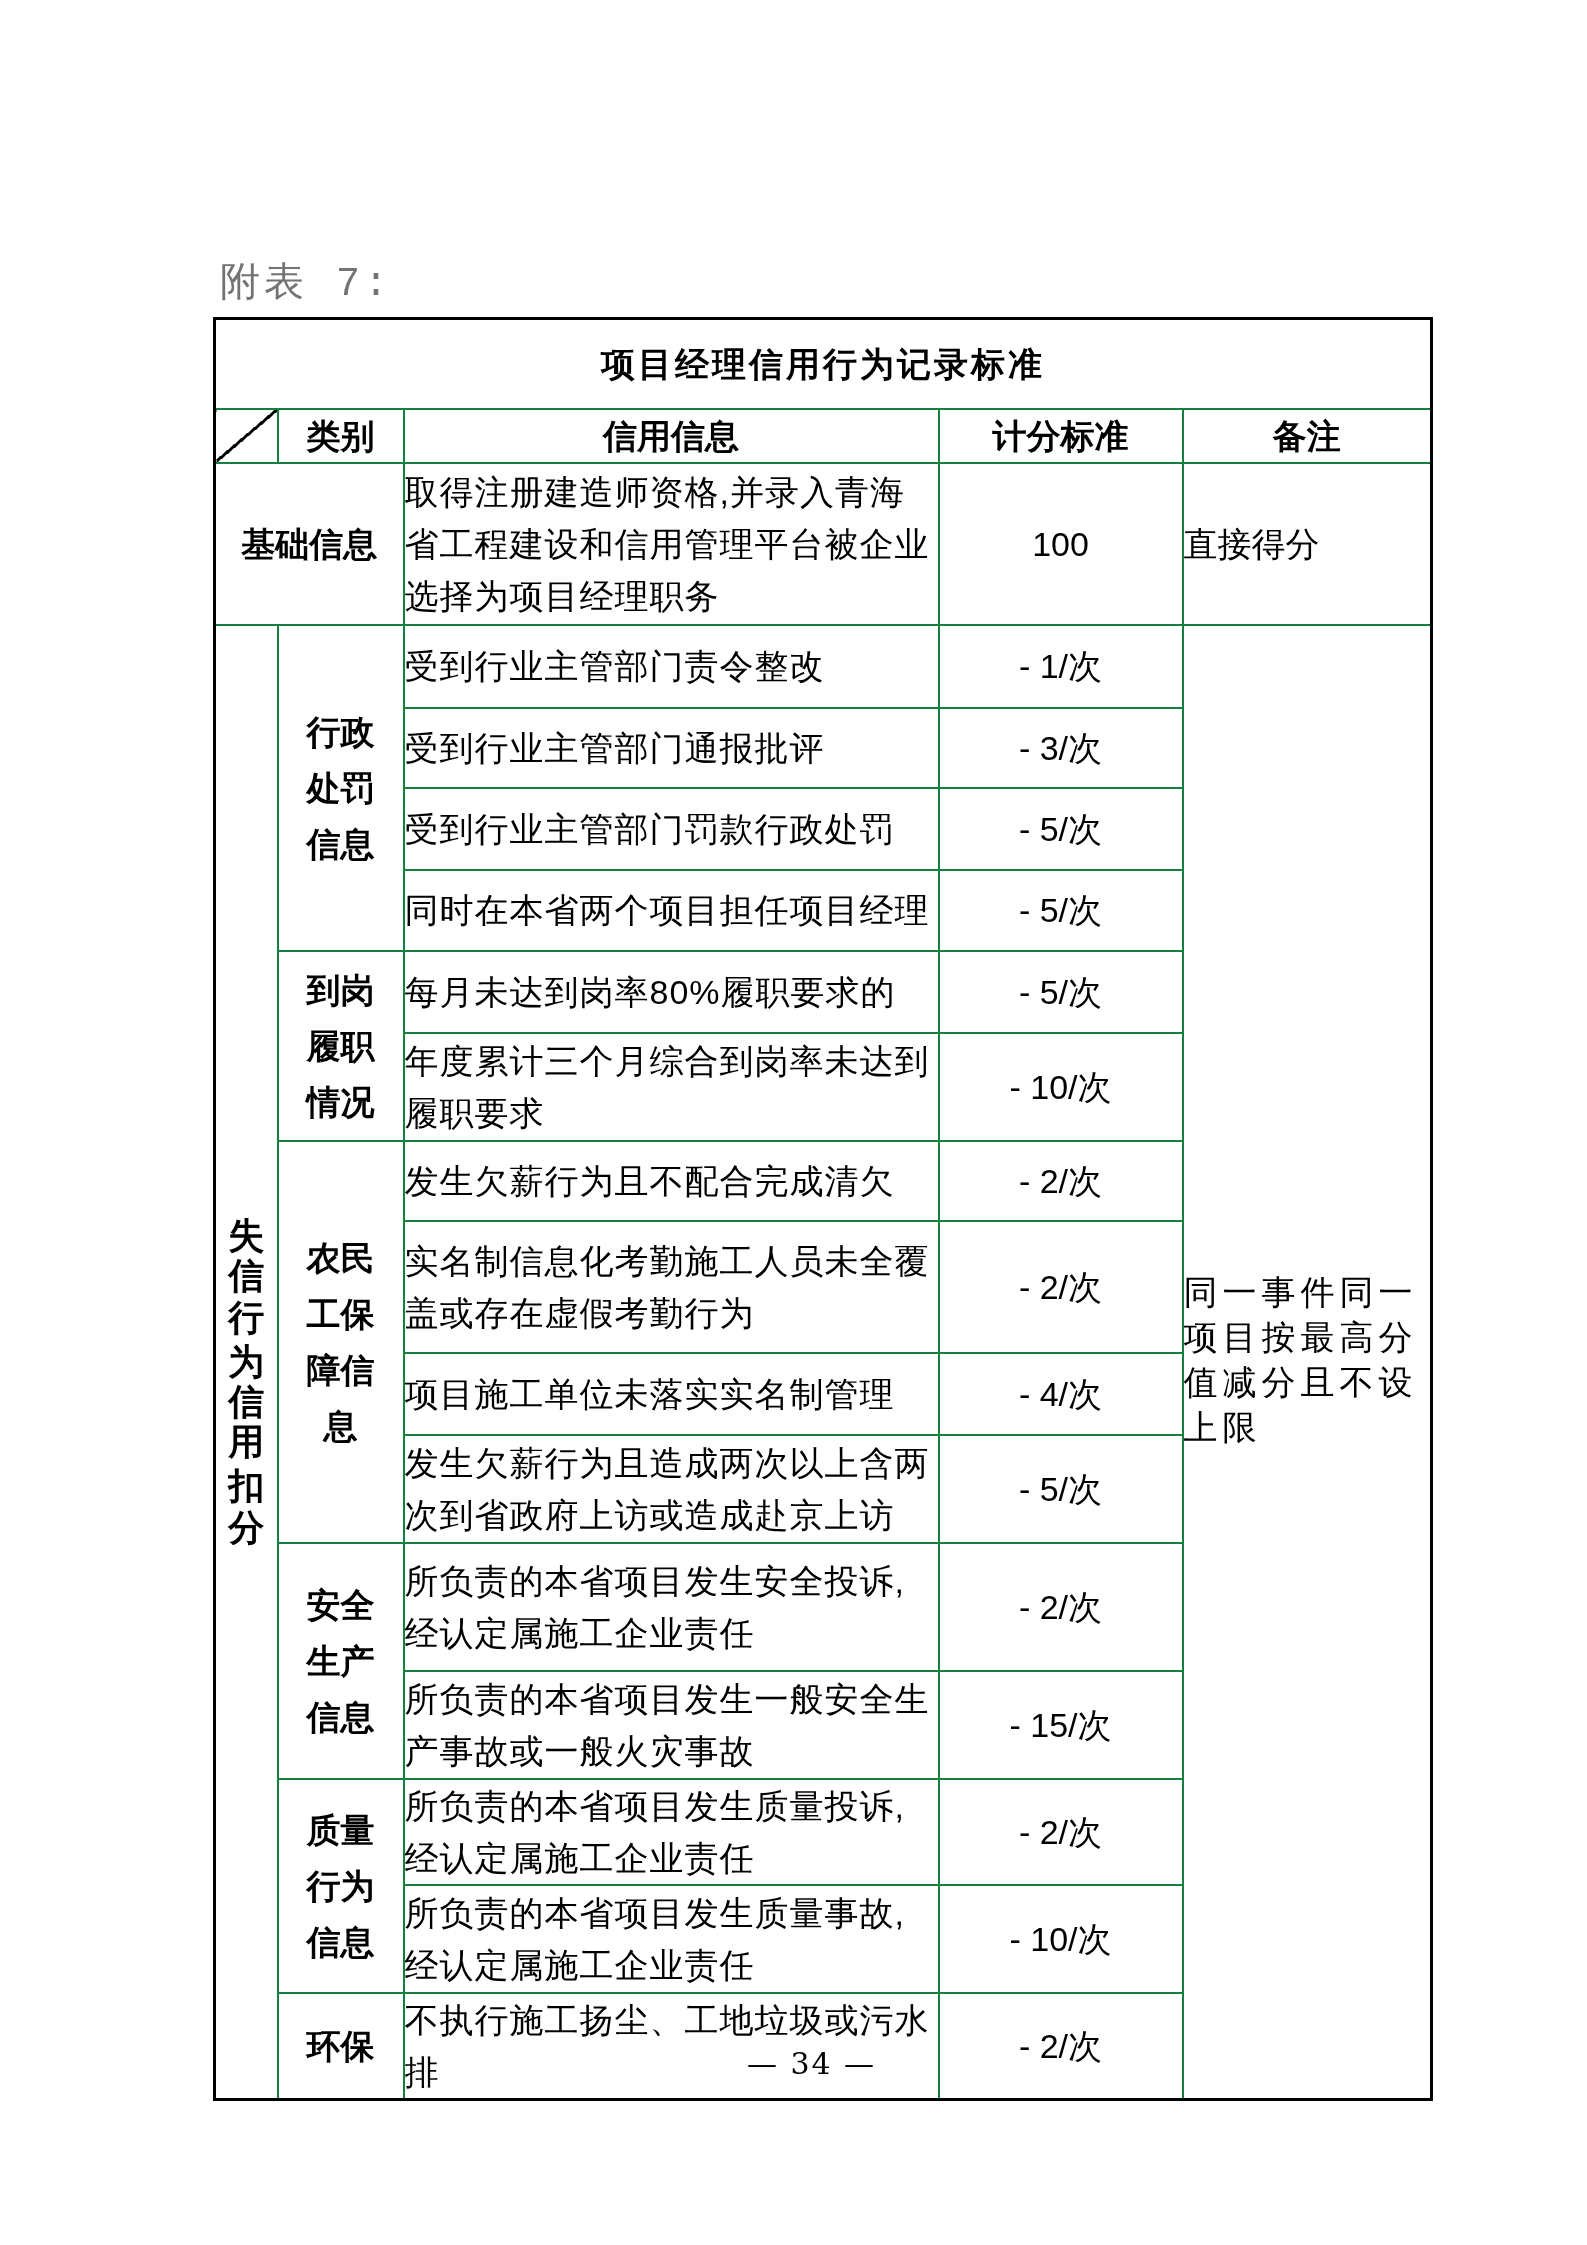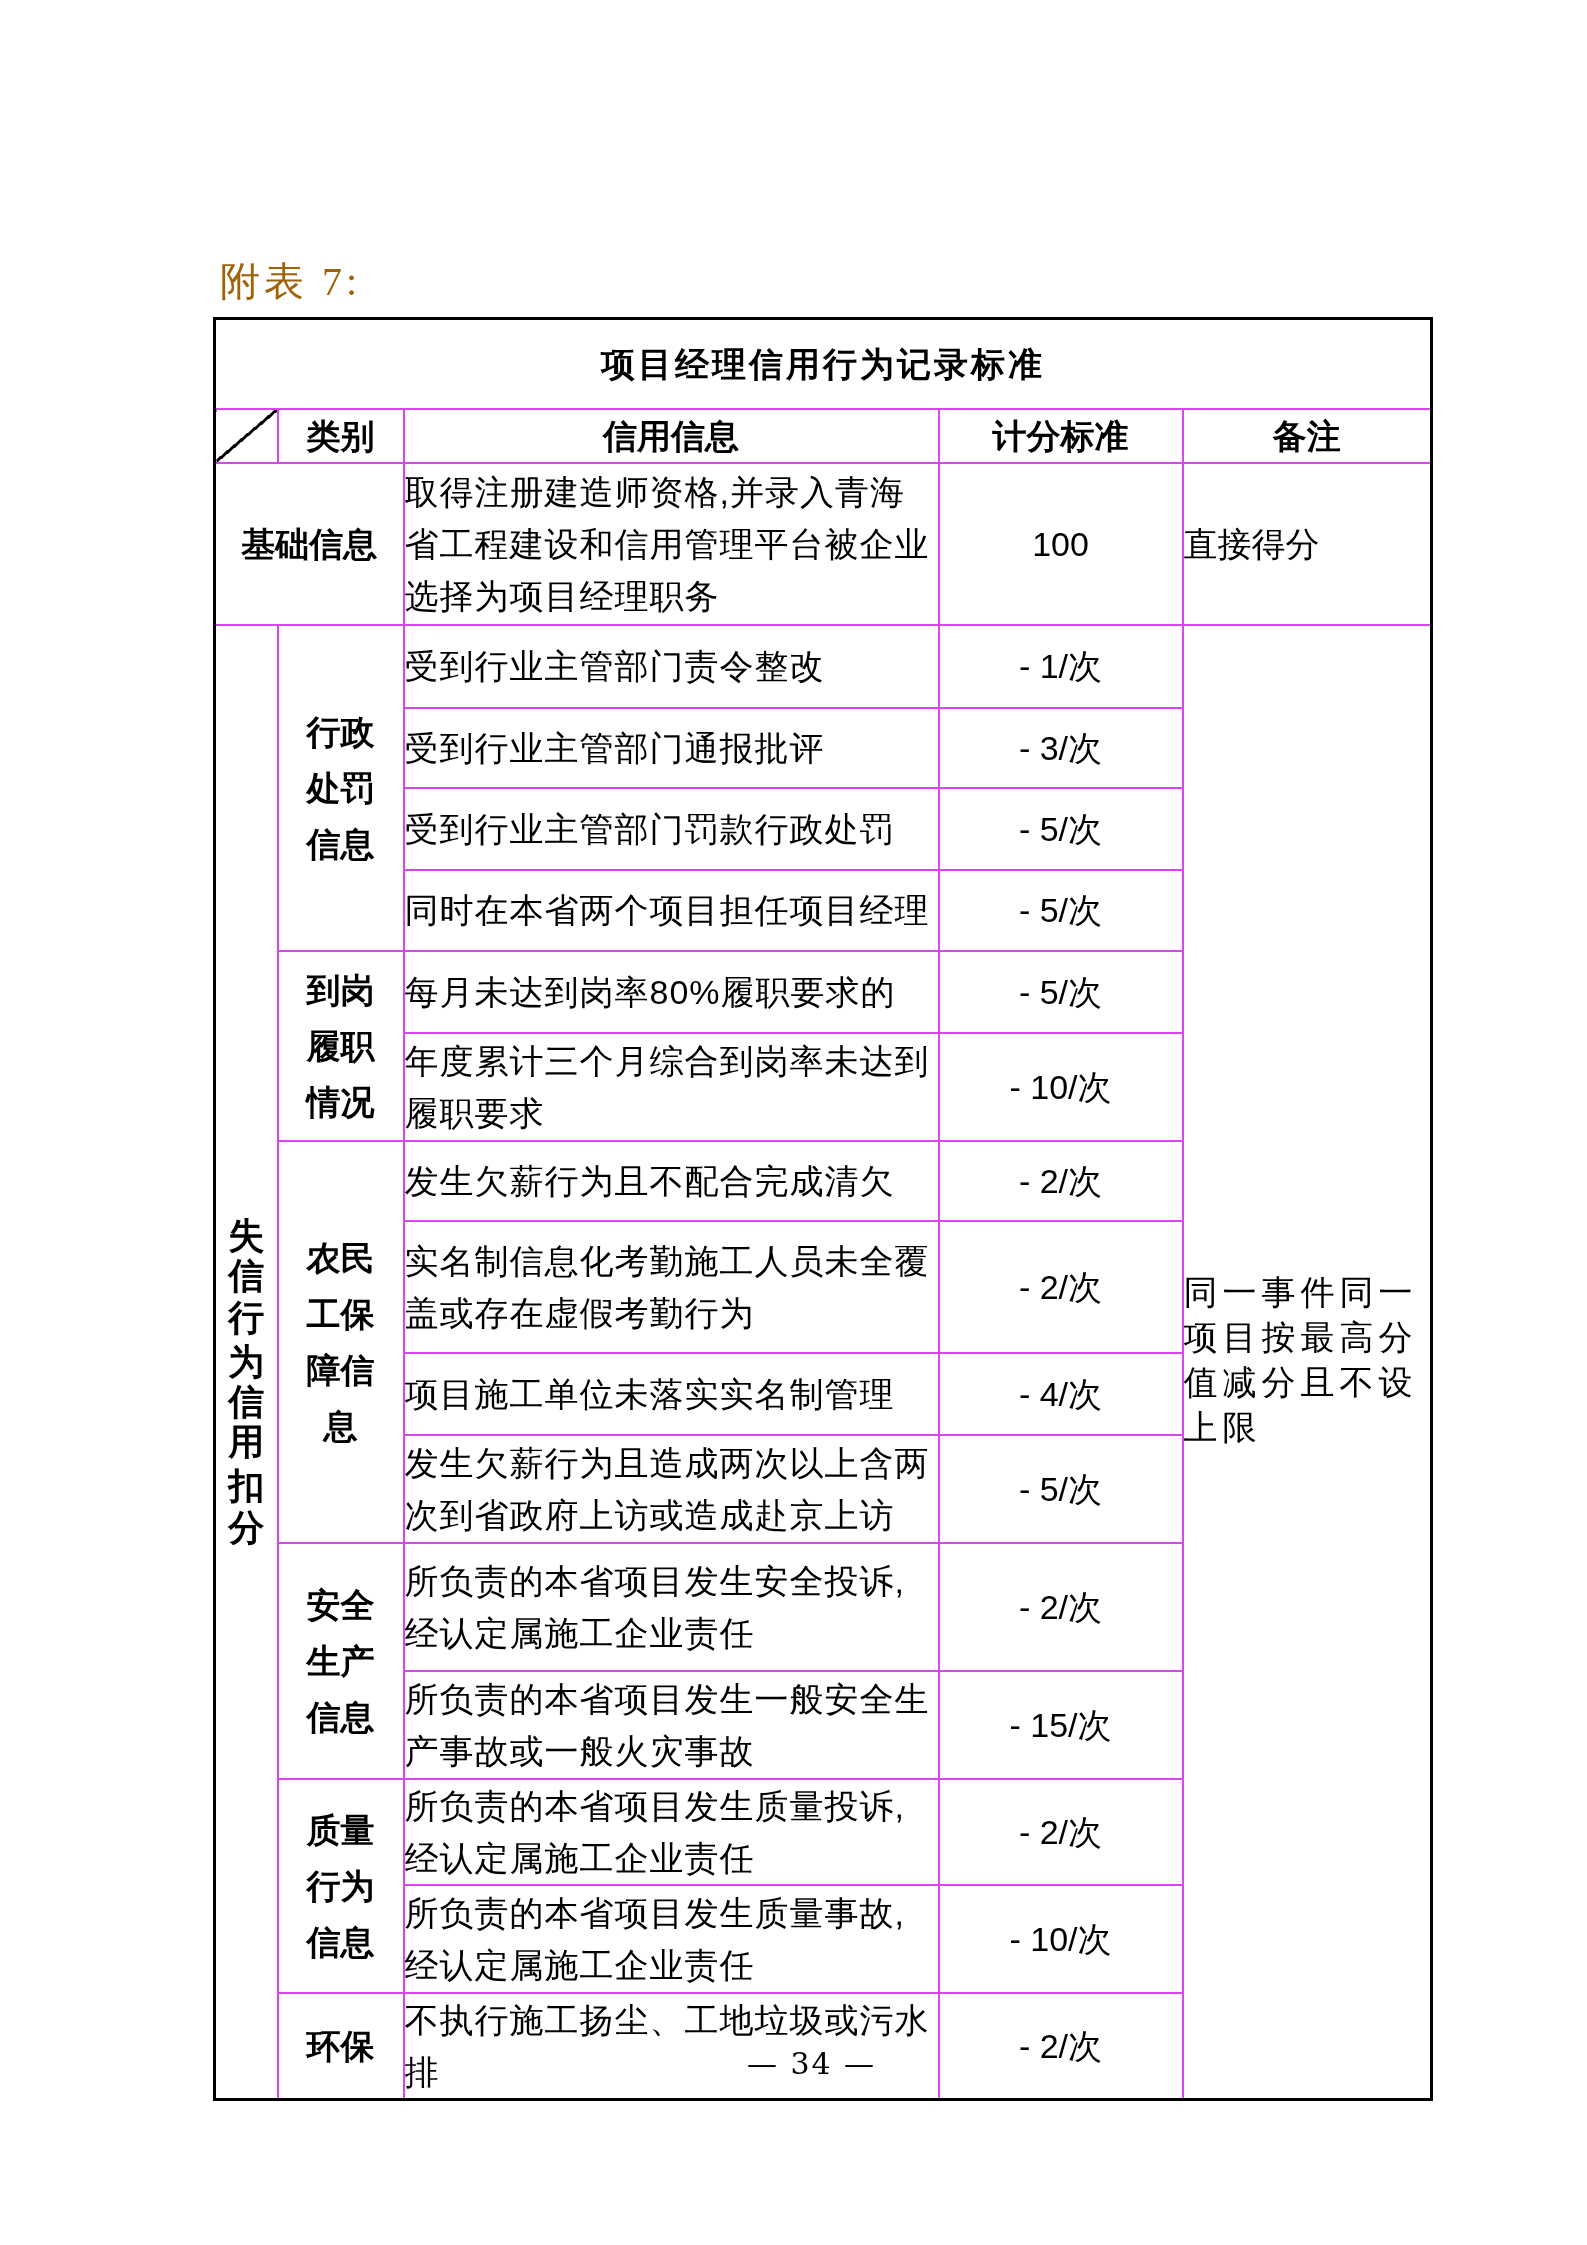--- a/index.html
+++ b/index.html
@@ -6,33 +6,33 @@
   body{
     width:1587px;height:2245px;
     background:#ffffff;
     font-family:"Liberation Sans", sans-serif;
     color:#000;
     position:relative;
     overflow:hidden;
   }
   .caption{
     position:absolute;left:220px;top:254px;
-    font-family:Liberation Serif, serif;
-    font-size:40px;letter-spacing:4px;color:#a16207;
+    font-family:Liberation Mono, monospace;
+    font-size:40px;letter-spacing:4px;color:#737373;
   }
   .tablewrap{
     position:absolute;left:213px;top:317px;width:1217px;
   }
   table.credit{
     border-collapse:collapse;table-layout:fixed;
     width:1217px;
     border:3px solid #000;
   }
   table.credit td{
-    border:2px solid #d946ef;
+    border:2px solid #15803d;
     padding:0;
     vertical-align:middle;
     font-size:34px;
     line-height:52px;
     overflow:hidden;
   }
   td.title{
     text-align:center;
     font-family:"DejaVu Serif", serif;
     font-weight:bold;

